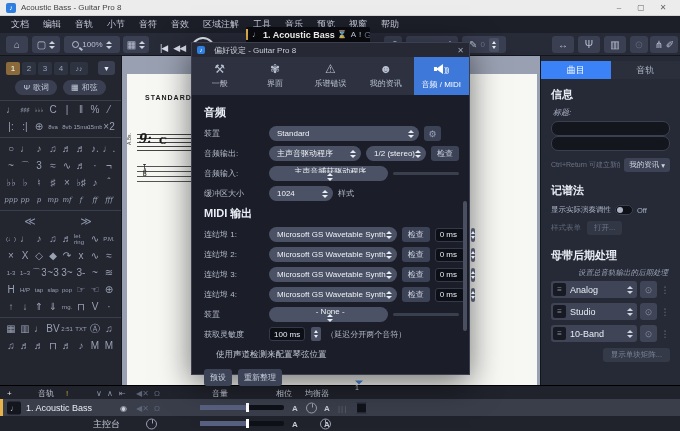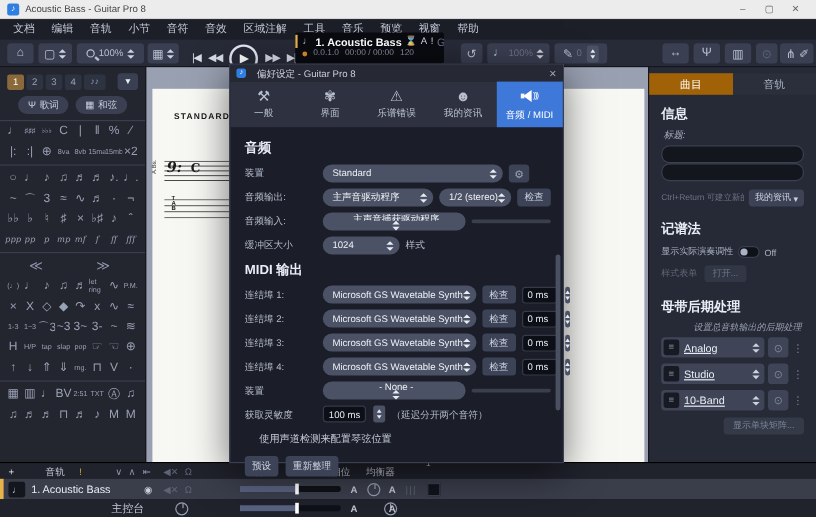--- a/index.html
+++ b/index.html
@@ -67,43 +67,43 @@
   .stlabel { position:absolute; left:-4px; top:62px; font-size:5px; color:#333; transform:rotate(-90deg); }
   .tabstaff { position:absolute; left:10px; top:92px; width:72px; height:16px;
     background:linear-gradient(#555 1px,transparent 1px) 0 0/100% 5px; border-right:1px solid #444; }
   .tabword { position:absolute; left:6px; top:-2px; font-size:5px; line-height:4px; color:#222; width:5px; word-break:break-all; font-weight:bold; }
   .cursor { position:absolute; left:56px; top:2px; width:13px; height:11px; background:#efd9a0; border:1px solid #c8a33e; }
 
   
   #rpanel { position:absolute; left:540px; top:56px; width:140px; height:329px; background:#262a36; border-left:1px solid #14161d; }
   .rtabs { display:flex; margin-top:5px; height:18px; }
   .rtab { flex:1; display:flex; align-items:center; justify-content:center; font-size:9px; background:#2b2f3b; color:#aab2c4; }
-  .rtab.active { background:#a16207; color:#fff; }
+  .rtab.active { background:#3b82f6; color:#fff; }
   .rbody { padding:8px 10px 0; }
   .rh { font-size:11px; font-weight:bold; color:#e9edf5; }
   .rlab { font-size:8px; color:#aab2c4; margin:5px 2px 3px;font-style:italic; }
   .rinput { width:100%; height:15px; background:#14161e; border:1px solid #3a404f; border-radius:7px; color:#fff; font-size:8px; padding:0 6px; }
   .hintrow { display:flex; align-items:center; gap:4px; margin-top:7px; }
   .hint { flex:1; font-size:7px; color:#6b7386; white-space:nowrap; overflow:hidden; }
   .smbtn { height:14px; background:#3d4354; border:none; border-radius:3px; color:#ccd3e0; font-size:7.5px; padding:0 5px; display:flex; align-items:center; gap:2px; }
   .togglerow { display:flex; align-items:center; gap:4px; margin-top:7px; font-size:7.5px; color:#aab2c4; }
   .toggle { width:18px; height:10px; border-radius:5px; background:#0e1118; border:1px solid #3a3f4e; position:relative; }
   .toggle::after { content:''; position:absolute; left:1px; top:1px; width:6px; height:6px; border-radius:50%; background:#aab2c4; }
   .dimrow { display:flex; align-items:center; gap:6px; margin-top:6px; font-size:7.5px; color:#5f6778; }
   .dimbtn { height:14px; background:#313745; border:none; border-radius:3px; color:#6d7587; font-size:7.5px; padding:0 7px; }
   .slot { display:flex; align-items:center; gap:3px; margin-bottom:5px; }
   .slotmain { flex:1; display:flex; align-items:center; gap:4px; background:#3f4557; border-radius:3px; height:17px; padding:2px 4px 2px 2px; }
   .eqic { width:13px; height:13px; background:#181a23; border-radius:2px; color:#8a93a8; font-size:8px; display:flex; align-items:center; justify-content:center; }
-  .sname { flex:1; font-size:9px; color:#e8ecf4;text-decoration:underline; }
+  .sname { flex:1; font-size:9px; color:#e8ecf4; }
   .pwr { width:17px; height:17px; background:#3f4557; border:none; border-radius:3px; color:#7b8498; font-size:9px; }
   .keb { width:10px; height:17px; background:none; border:none; color:#7b8498; font-size:9px; }
   .matrixbtn { display:block; margin:6px 0 0 auto; height:14px; background:#343a48; border:none; border-radius:3px; color:#7b8498; font-size:7.5px; padding:0 8px; }
 
   
-  #dialog { position:absolute; left:191px; top:53px; width:279px; height:333px; background:#1b1d28; z-index:20; box-shadow:0 8px 30px rgba(0,0,0,.55); border:1px solid #3a3f52; }
+  #dialog { position:absolute; left:191px; top:42px; width:279px; height:333px; background:#1b1d28; z-index:20; box-shadow:0 8px 30px rgba(0,0,0,.55); border:1px solid #3a3f52; }
   #dhead { height:14px; background:#262934; display:flex; align-items:center; padding:0 5px; gap:4px; }
   #dhead .dtitle { flex:1; font-size:8px; color:#c9cfdb; }
   #dhead .dclose { color:#9aa3b6; font-size:8px; }
   #dtabs { height:38px; background:#2e3240; display:flex; }
   .dtab { width:20%; display:flex; flex-direction:column; align-items:center; justify-content:center; gap:3px; color:#b9c0d0; }
   .dtab.active { background:#3e78d8; color:#fff; }
   .ticon { font-size:12px; line-height:12px; }
   .tlabel { font-size:8px; }
   .spkwrap { display:flex; align-items:center; height:13px; }
   .spk { position:relative; width:10px; height:12px; display:inline-block; }

